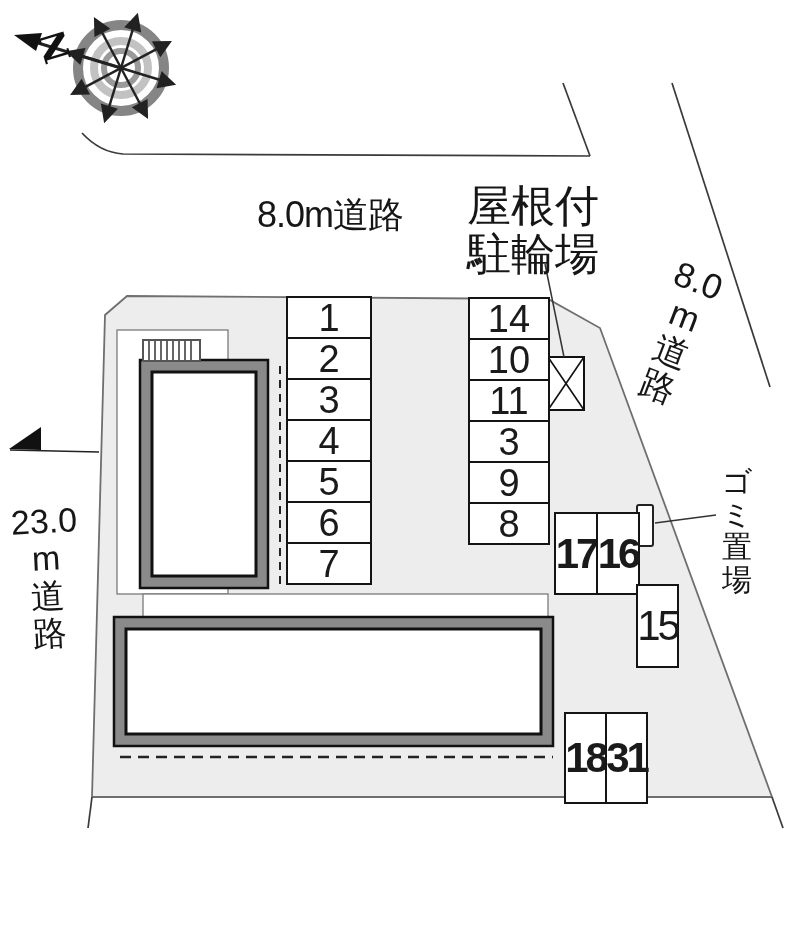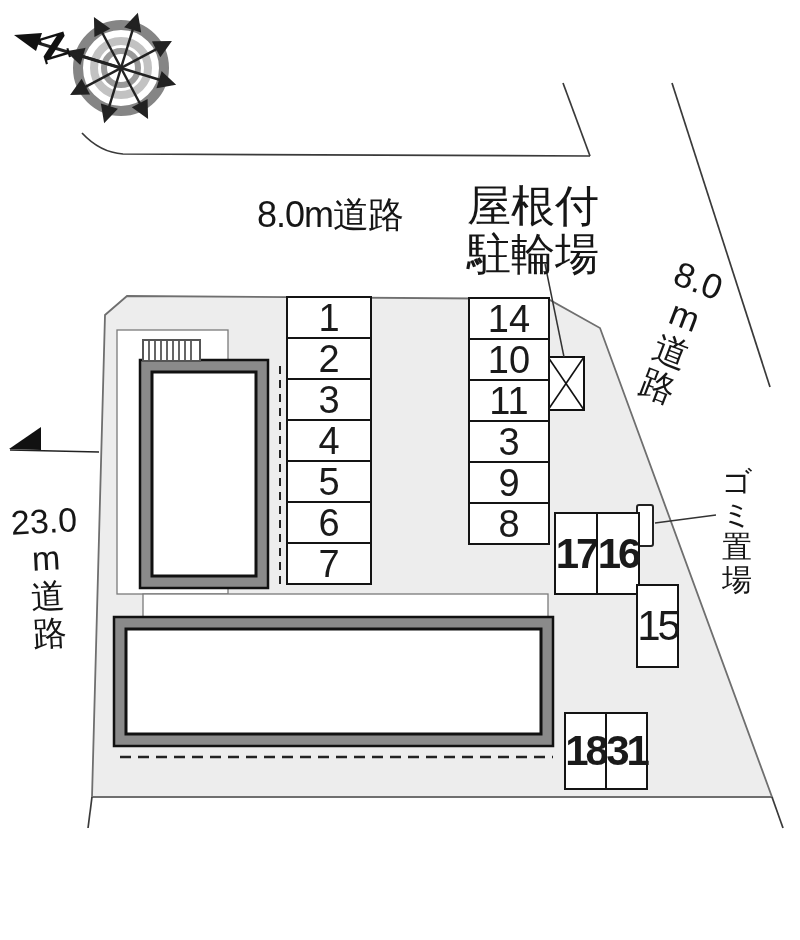--- a/index.html
+++ b/index.html
@@ -20,21 +20,21 @@
   .vcol .stall:first-child{margin-top:0;}
   .hrow{position:absolute;display:flex;flex-direction:row;}
   .hrow .stall{margin-left:-2px;font-weight:bold;}
   .hrow .stall:first-child{margin-left:0;}
   #col-left{left:286px;top:296px;width:86px;}
   #col-right{left:456px;top:297px;width:82px;padding-left:12px;}
   #pair-row .stall{width:44px;height:83px;}
   #pair-row{left:554px;top:512px;}
   #stall-15{position:absolute;left:636px;top:547px;width:43px;height:84px;margin-top:37px;}
   #bottom-row{left:564px;top:712px;}
-  #bottom-row .stall{width:43px;height:78px;}
+  #bottom-row .stall{width:43px;height:92px;}
   .big{font-size:42px;letter-spacing:-3px;}
 
   
   .lbl{position:absolute;}
   #lbl-top-road{left:218px;top:191px;width:224px;text-align:center;font-size:36px;letter-spacing:-1px;}
   #lbl-bike{left:467px;top:182px;width:134px;text-align:left;font-size:44px;line-height:1.08;}
   #lbl-right-road{left:642px;top:258px;width:72px;text-align:center;font-size:35px;line-height:1.08;transform:rotate(21deg);}
   #lbl-left-road{left:4px;top:503px;width:86px;text-align:center;font-size:34px;line-height:1.1;transform:rotate(-3deg);}
   #lbl-garbage{left:714px;top:466px;width:46px;text-align:center;font-size:30px;line-height:1.09;}
 </style>

